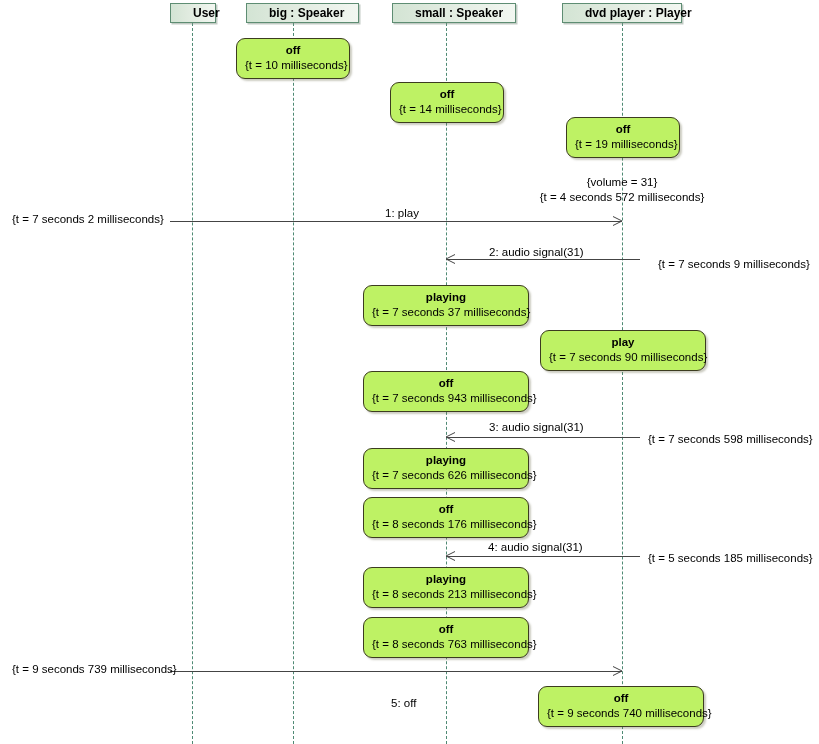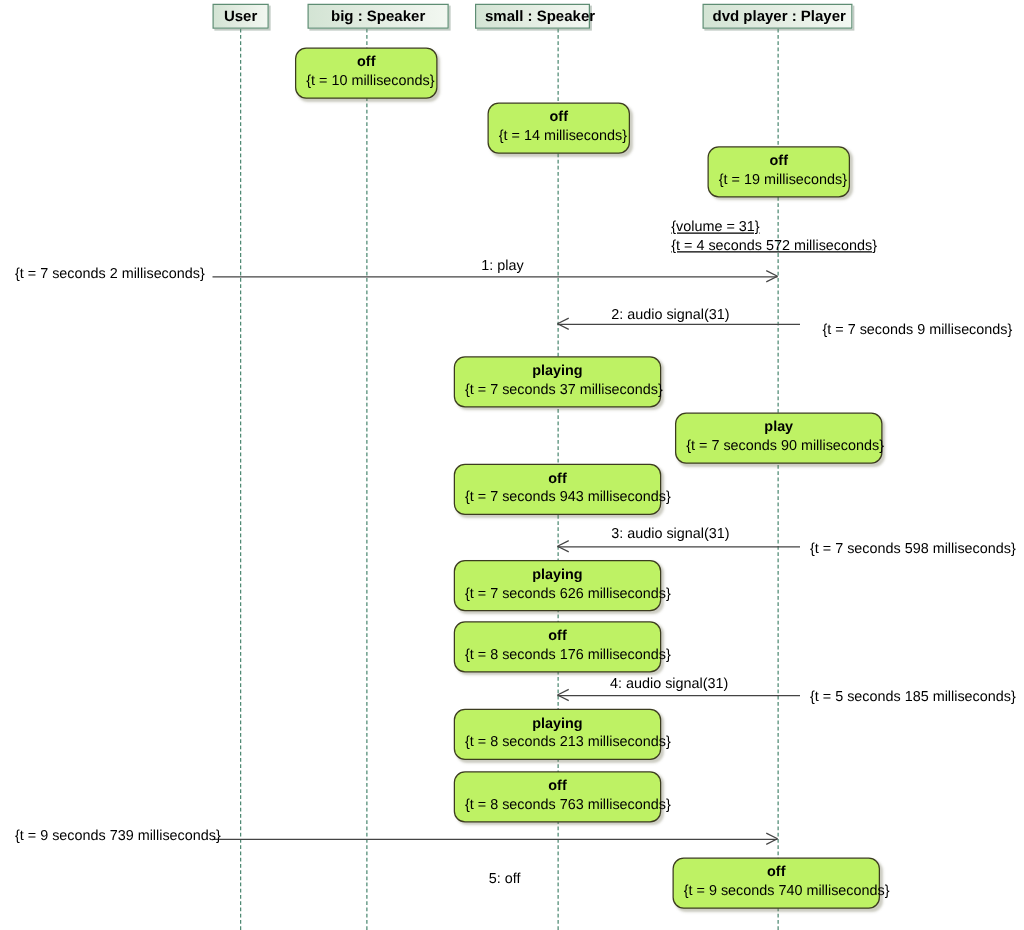--- a/index.html
+++ b/index.html
@@ -21,21 +21,21 @@
     position: absolute;
     box-sizing: border-box;
     border: 1px solid #5e8d73;
     background: linear-gradient(to right, #d3e4d4 0%, #dfeade 35%, #f2f7f1 100%);
     color: #000000;
     font-size: 12px;
     font-weight: bold;
     text-align: center;
     line-height: 18px;
     height: 20px;
-    padding: 0 7px;
+    padding: 0 22px;
     white-space: nowrap;
     box-shadow: 1.5px 1.5px 0 rgba(120,140,125,0.45);
   }
 
   
   .lifeline {
     position: absolute;
     width: 0;
     border-left: 1px dashed #4f8a74;
     top: 22px;
@@ -89,33 +89,33 @@
   }
 
   
   .constraint {
     position: absolute;
     font-size: 11.5px;
     color: #000000;
     white-space: nowrap;
     line-height: 15px;
   }
-  .constraint.center { text-align: left; text-decoration: underline; }
+  .constraint.center { text-align: center; }
 </style>
 </head>
 <body>
 
 <div id="diagram">
   <div id="lifelines-layer">
       <div class="lifeline" style="left: 192px; top: 23px; height: 721px;"></div>
       <div class="head" style="left: 170px; top: 3px; width: 45px;">User</div>
       <div class="lifeline" style="left: 293px; top: 23px; height: 721px;"></div>
       <div class="head" style="left: 246px; top: 3px; width: 113px;">big : Speaker</div>
       <div class="lifeline" style="left: 446px; top: 23px; height: 721px;"></div>
-      <div class="head" style="left: 380px; top: 3px; width: 92px;">small : Speaker</div>
+      <div class="head" style="left: 392px; top: 3px; width: 124px;">small : Speaker</div>
       <div class="lifeline" style="left: 622px; top: 23px; height: 721px;"></div>
       <div class="head" style="left: 562px; top: 3px; width: 120px;">dvd player : Player</div>
     </div>
   <div id="messages-layer">
       <div class="msg-line" style="left: 170px; top: 221px; width: 452px;"></div>
       <div class="arrowhead" style="left: 622px; top: 221px;">
         <svg width="1" height="1">
           <g stroke="#444444" stroke-width="1" fill="none">
             <path d="M0,0 L-9,-4.5"></path>
             <path d="M0,0 L-9,4.5"></path>

